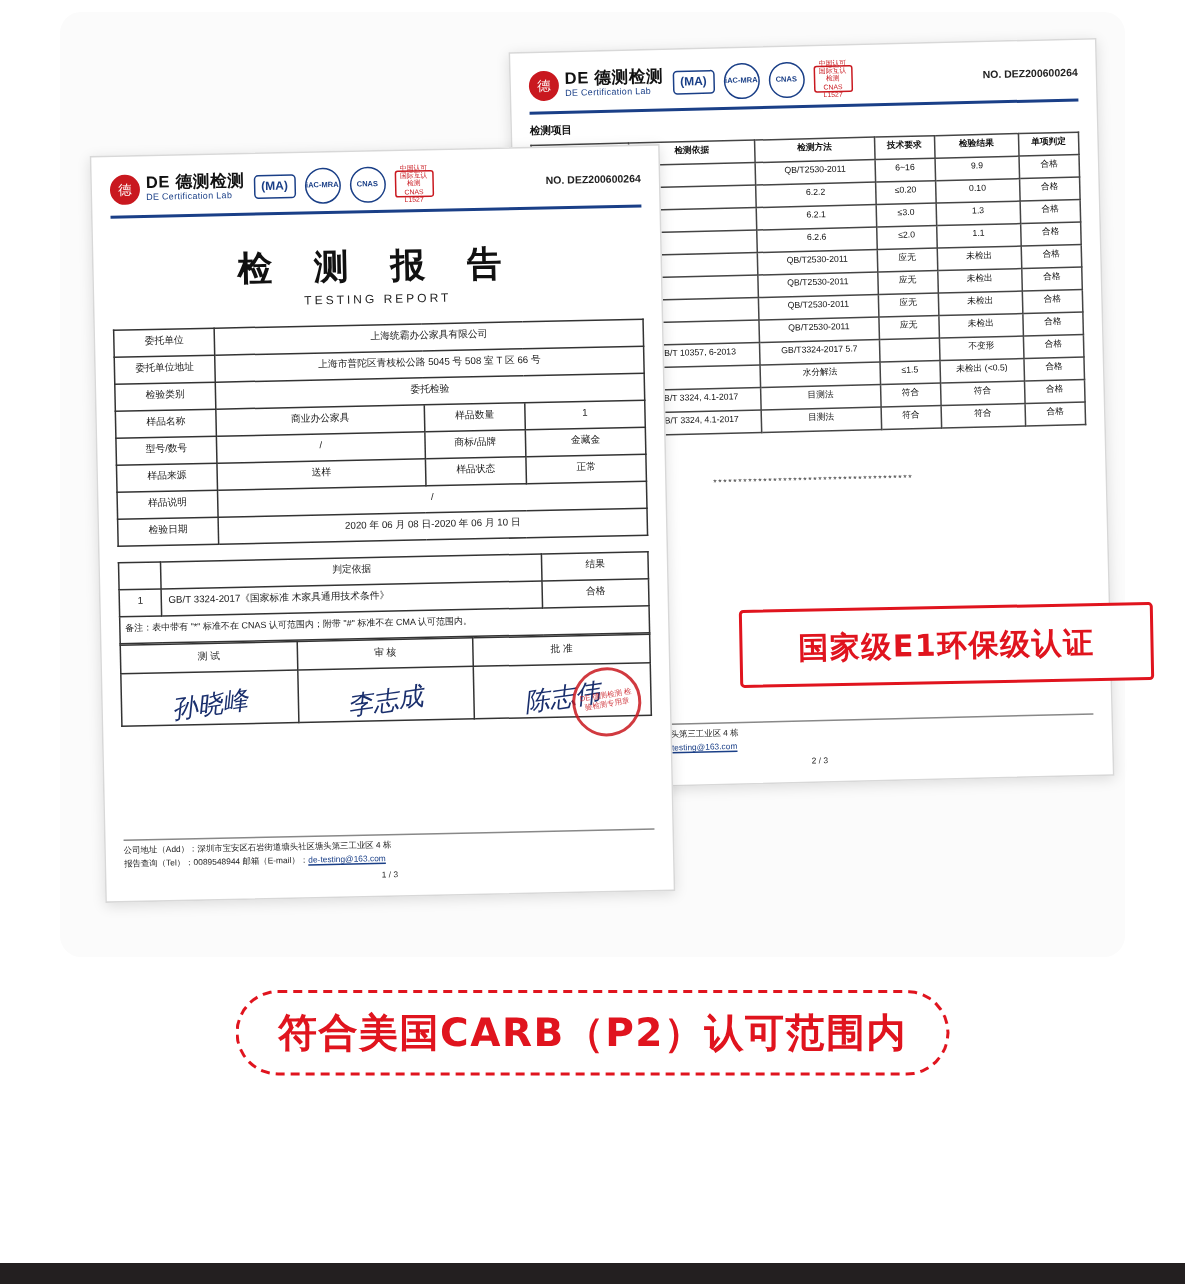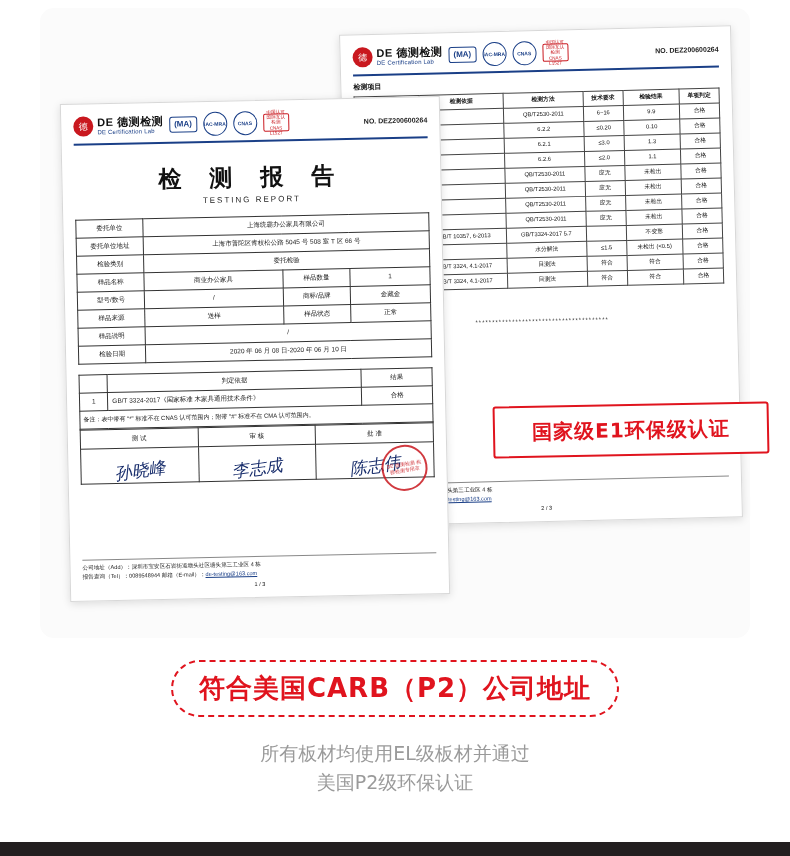--- a/index.html
+++ b/index.html
@@ -446,22 +446,18 @@
       </div>
     </div>
 
     <div class="red-box">
       <span>国家级E1环保级认证</span>
     </div>
   </div>
 
   <div class="bottom">
     <div class="pill">
-      <span>符合美国CARB（P2）公司地址</span>
-    </div>
-    <div class="sub">
-      <div>所有板材均使用EL级板材并通过</div>
-      <div>美国P2级环保认证</div>
+      <span>符合美国CARB（P2）认可范围内</span>
     </div>
   </div>
 
   <div class="bottom-bar"></div>
 </div>
 
 </body></html>

